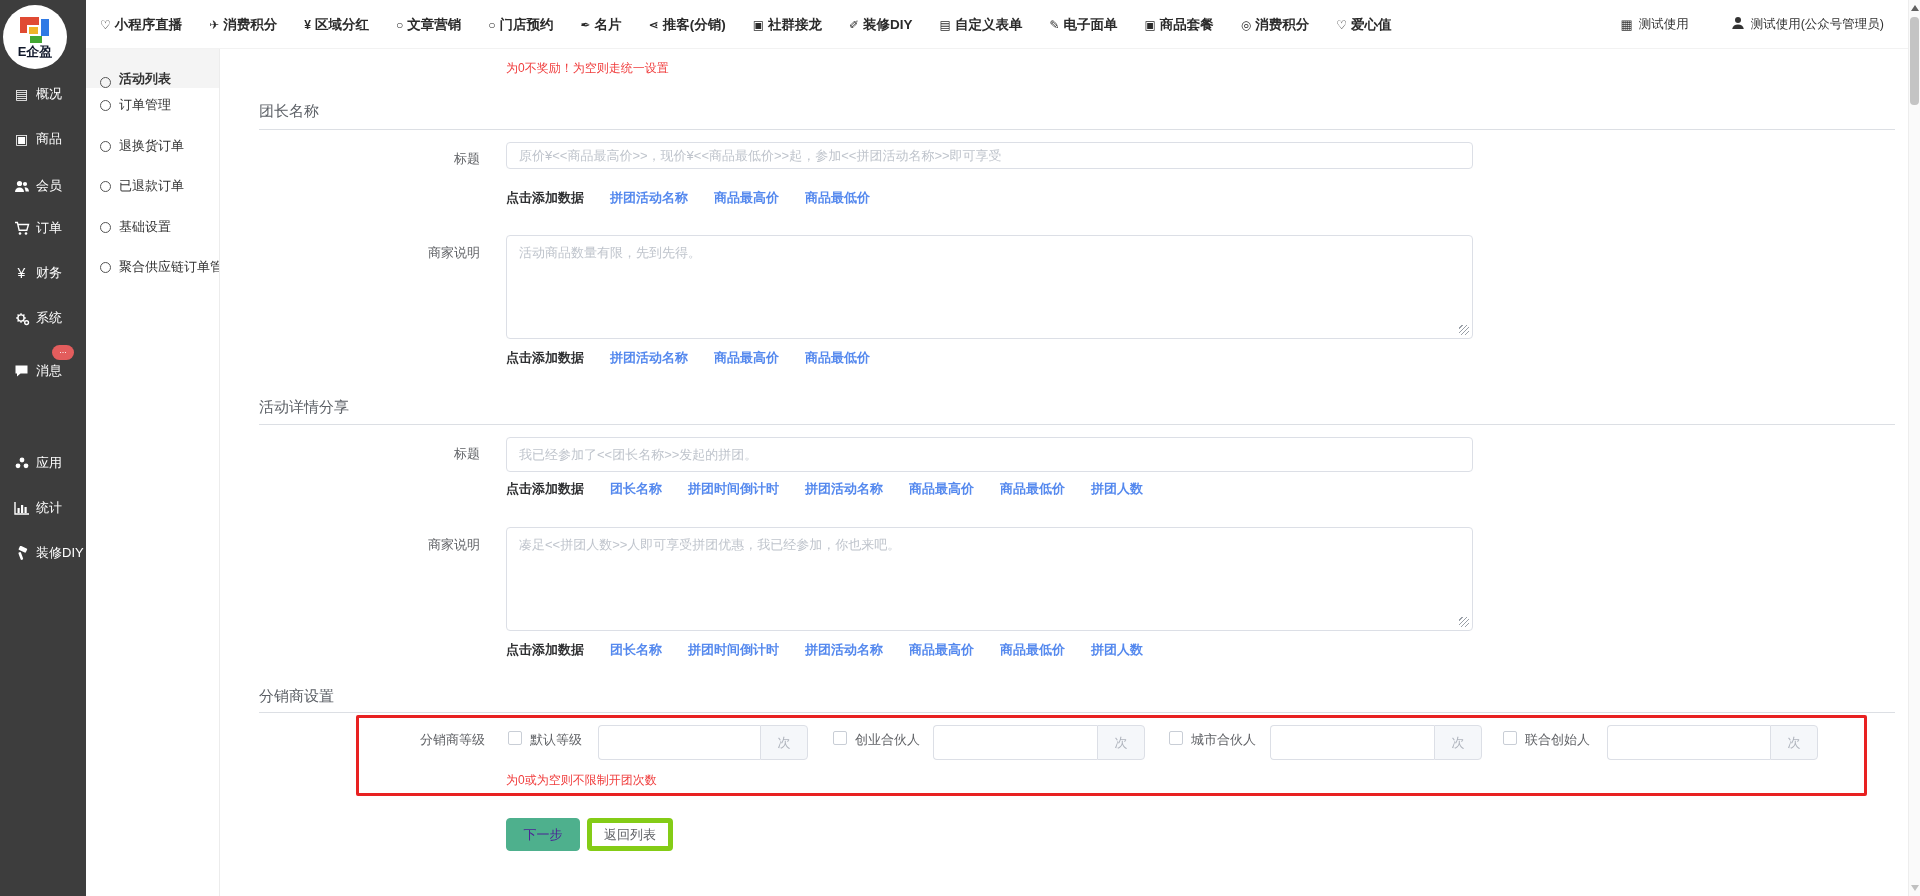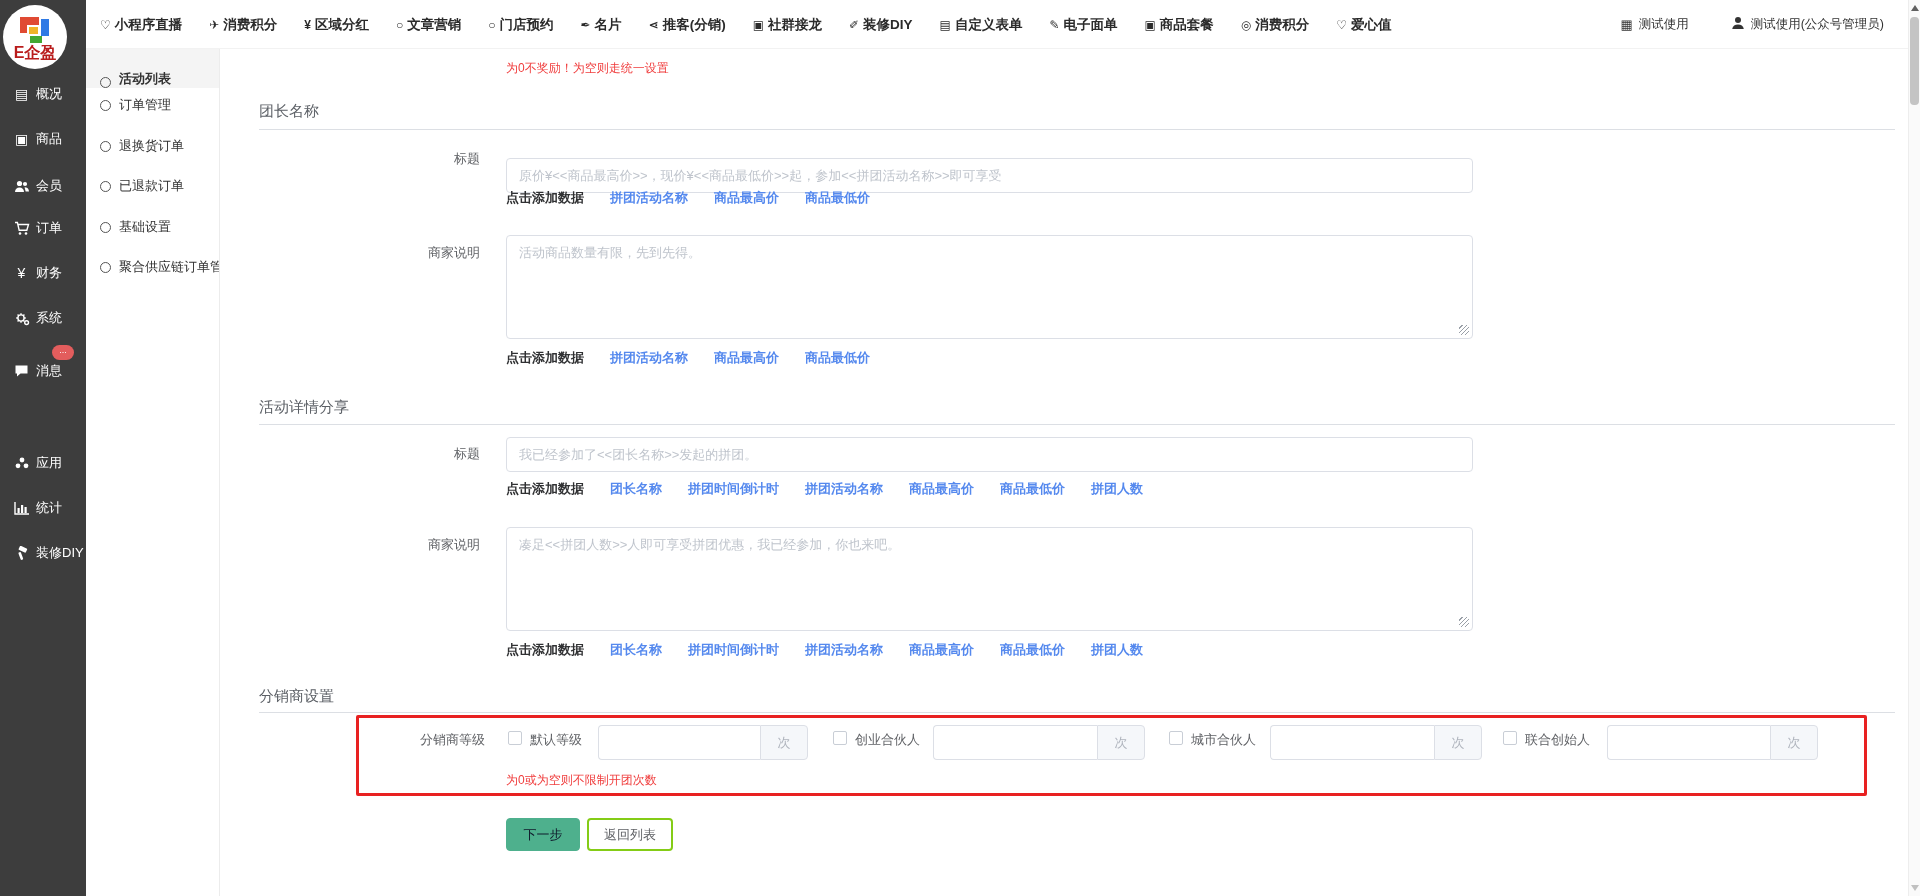--- a/index.html
+++ b/index.html
@@ -10,21 +10,21 @@
   
   .dark-sidebar{position:absolute;left:0;top:0;width:86px;height:896px;background:#3d3d3d;}
   .logo-circle{position:absolute;left:3px;top:5px;width:64px;height:64px;border-radius:50%;background:#fff;overflow:hidden;}
   .logo-mark{position:absolute;left:17px;top:12px;width:30px;height:26px;}
   .lm{position:absolute;}
   .lm.r{left:0;top:0;width:19px;height:8px;background:#e04a33;}
   .lm.r2{left:0;top:8px;width:7px;height:8px;background:#e04a33;}
   .lm.b{left:21px;top:2px;width:8px;height:17px;background:#2f7ae5;}
   .lm.y{left:9px;top:10px;width:9px;height:7px;background:#f0b428;}
   .lm.g{left:10px;top:19px;width:12px;height:7px;background:#43a832;}
-  .logo-text{position:absolute;left:0;right:0;top:38px;text-align:center;font-size:16px;font-weight:bold;color:#b91c1c;letter-spacing:0;}
+  .logo-text{position:absolute;left:0;right:0;top:38px;text-align:center;font-size:13px;font-weight:bold;color:#0f172a;letter-spacing:0;}
   .snav-item{position:absolute;left:0;width:86px;height:26px;display:flex;align-items:center;padding-left:13px;color:#fff;font-size:13px;cursor:pointer;}
   .snav-item .sicon{width:17px;margin-right:6px;font-size:14px;display:inline-flex;justify-content:center;color:#fff;}
   .snav-item svg{stroke:#fff;fill:none;stroke-width:1.4;}
   .msg-badge{position:absolute;left:52px;top:345px;min-width:22px;height:15px;border-radius:8px;background:#e35d5d;color:#fff;font-size:9px;line-height:11px;text-align:center;padding:0 3px;}
 
   
   .subnav{position:absolute;left:86px;top:49px;width:134px;height:847px;background:#fff;border-right:1px solid #ececec;overflow:hidden;}
   .subnav-item{position:absolute;left:0;width:134px;height:40px;display:flex;align-items:center;padding-left:14px;font-size:13px;color:#333;cursor:pointer;white-space:nowrap;}
   .subnav-item .bullet{width:11px;height:11px;border:1.6px solid #555;border-radius:50%;margin-right:8px;flex:none;}
   .subnav-item.active{background:#f4f4f4;font-weight:bold;align-items:flex-end;}
@@ -52,22 +52,22 @@
   .links-row{display:flex;align-items:center;gap:26px;font-size:13px;white-space:nowrap;}
   .links-row .lead{font-weight:bold;color:#303133;}
   .links-row a{color:#5589ee;text-decoration:none;font-weight:bold;cursor:pointer;}
   .red-box{border:3px solid #e82121;border-radius:2px;background:transparent;}
   .chk{width:14px;height:14px;border:1px solid #c9ced6;border-radius:2px;background:#fff;cursor:pointer;}
   .chk-label{font-size:13px;color:#606266;white-space:nowrap;}
   .unit-input{display:flex;}
   .unit-input input{flex:1;min-width:0;border:1px solid #dcdfe6;border-right:none;border-radius:4px 0 0 4px;outline:none;padding:0 10px;font-size:13px;}
   .unit-suffix{width:48px;background:#f5f7fa;border:1px solid #dcdfe6;border-radius:0 4px 4px 0;color:#aeb3bc;font-size:13px;display:flex;align-items:center;justify-content:center;}
   .btn{display:flex;align-items:center;justify-content:center;font-size:13px;border-radius:4px;cursor:pointer;}
-  .btn-primary{background:#4eb08d;color:#0f172a;border:1px solid #4eb08d;}
-  .btn-plain{background:#fff;color:#606266;border:2px solid #84cc16;}
+  .btn-primary{background:#4eb08d;color:#4c1d95;border:1px solid #4eb08d;}
+  .btn-plain{background:#fff;color:#606266;border:5px solid #84cc16;}
 
   
   .scrollbar{position:absolute;right:0;top:0;width:12px;height:896px;background:#fafafa;border-left:1px solid #ededed;}
   .sb-up{position:absolute;left:2px;top:5px;width:0;height:0;border-left:4px solid transparent;border-right:4px solid transparent;border-bottom:6px solid #606060;}
   .sb-thumb{position:absolute;left:1px;top:17px;width:9px;height:88px;background:#c4c4c4;border-radius:4px;}
   .sb-down{position:absolute;left:2px;bottom:5px;width:0;height:0;border-left:4px solid transparent;border-right:4px solid transparent;border-top:6px solid #c0c0c0;}
 </style>
 </head>
 <body>
 
@@ -274,21 +274,21 @@
   </header>
 
   <main>
 
     <div class="abs warn" style="left:506px;top:60px">为0不奖励！为空则走统一设置</div>
 
     <div class="abs sec-title" style="left:259px;top:102px">团长名称</div>
     <div class="abs sec-line" style="left:259px;top:129px;width:1636px"></div>
 
     <div class="abs f-label" style="left:360px;top:150px;width:120px">标题</div>
-    <input class="abs f-input" style="left: 506px; top: 158px; width: 967px; height: 35px;" placeholder="原价¥&lt;&lt;商品最高价&gt;&gt;，现价¥&lt;&lt;商品最低价&gt;&gt;起，参加&lt;&lt;拼团活动名称&gt;&gt;即可享受">
+    <input class="abs f-input" style="left: 506px; top: 142px; width: 967px; height: 27px;" placeholder="原价¥&lt;&lt;商品最高价&gt;&gt;，现价¥&lt;&lt;商品最低价&gt;&gt;起，参加&lt;&lt;拼团活动名称&gt;&gt;即可享受">
 
     <div class="abs links-row" style="left:506px;top:189px">
       <span class="lead">点击添加数据</span>
       <a>拼团活动名称</a>
       <a>商品最高价</a>
       <a>商品最低价</a>
     </div>
 
     <div class="abs f-label" style="left:360px;top:244px;width:120px">商家说明</div>
     <textarea class="abs f-input" style="left: 506px; top: 235px; width: 967px; height: 104px;" placeholder="活动商品数量有限，先到先得。"></textarea>

